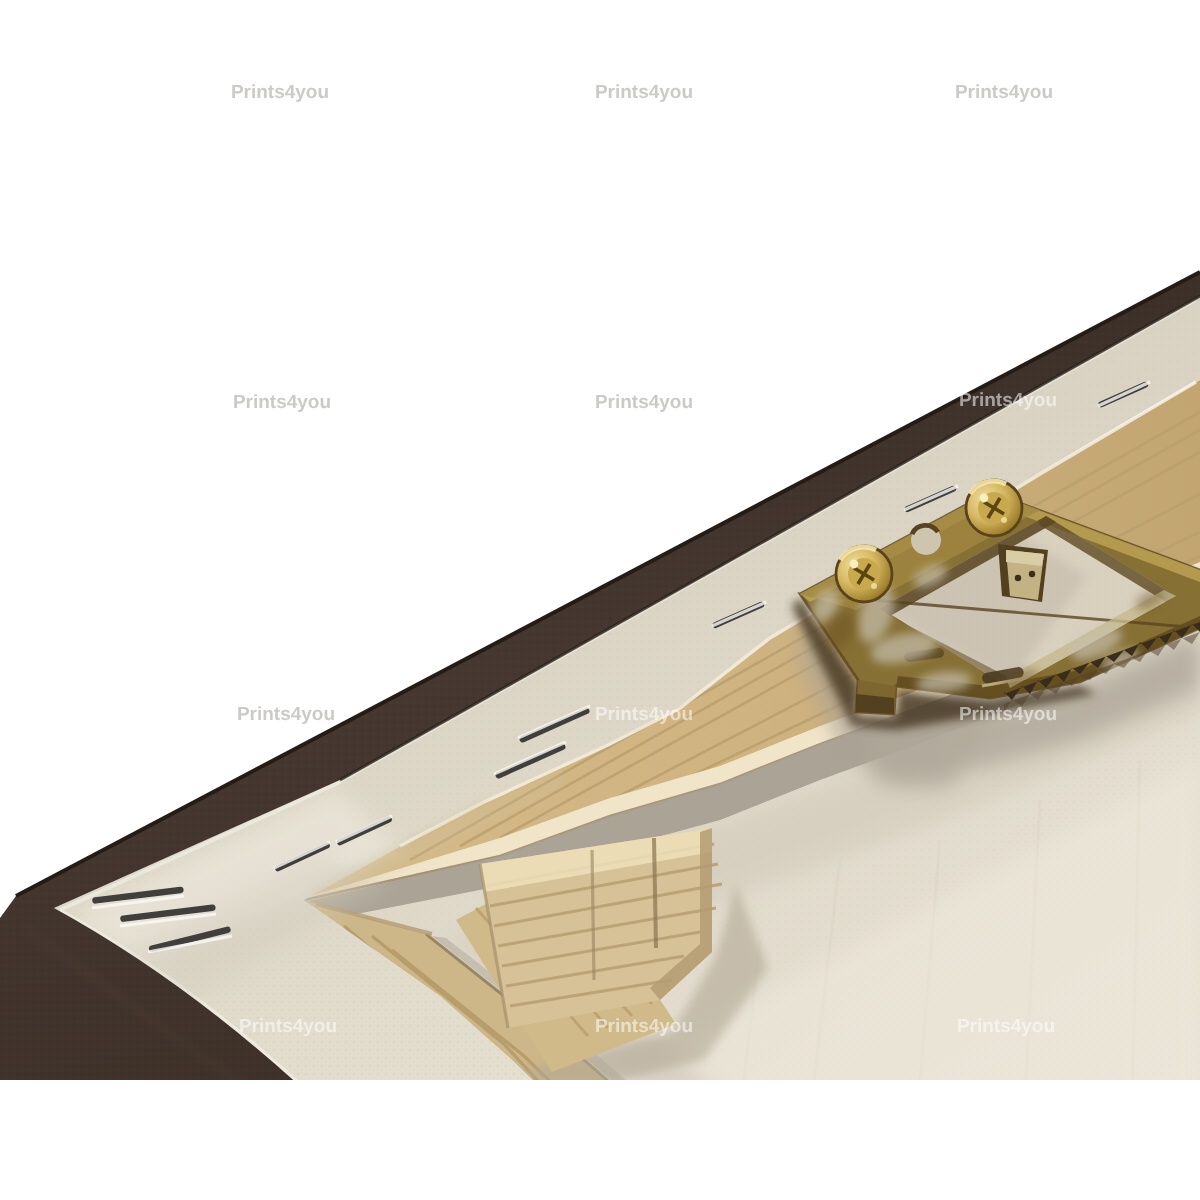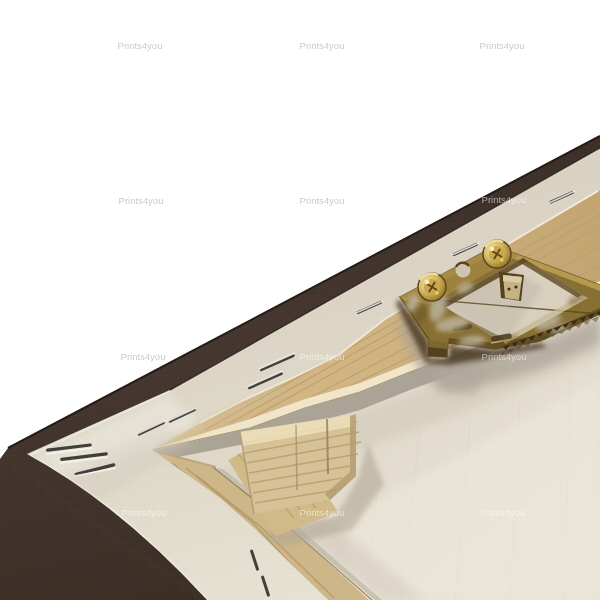--- a/index.html
+++ b/index.html
@@ -1,16 +1,16 @@
 <!DOCTYPE html>
 <html><head>
 <meta charset="utf-8">
 <style>
   html,body{margin:0;padding:0;background:#fff;}
-  #stage{width:600px;height:600px;position:relative;overflow:hidden;font-family:"Liberation Sans",sans-serif;}
+  #stage{width:600px;height:540px;position:relative;overflow:hidden;font-family:"Liberation Sans",sans-serif;font-weight:bold;}
 </style>
 </head>
 <body>
 <div id="stage">
 <svg width="600" height="600" viewBox="0 0 600 600">
 <defs>
   <pattern id="weave" width="4" height="4" patternUnits="userSpaceOnUse">
     <circle cx="1" cy="1" r="0.7" fill="#cfc9bc" opacity="0.5"></circle>
     <circle cx="3" cy="3" r="0.7" fill="#d8d2c6" opacity="0.35"></circle>
   </pattern>

